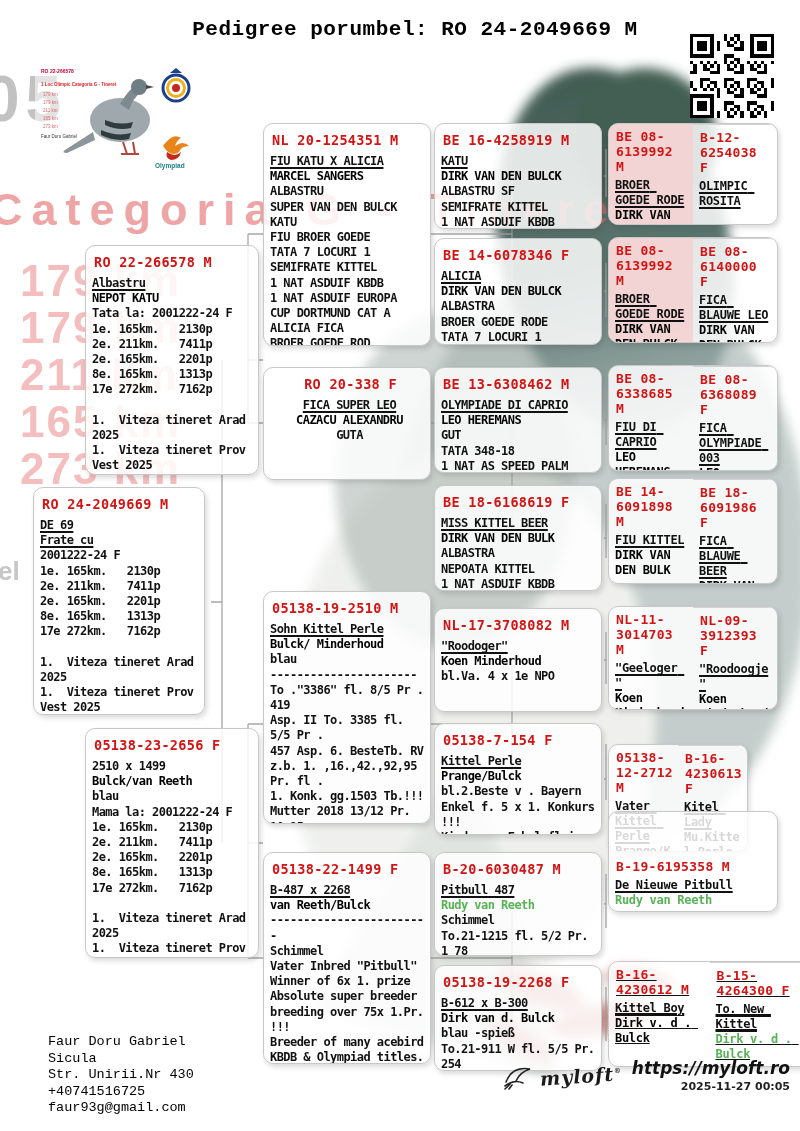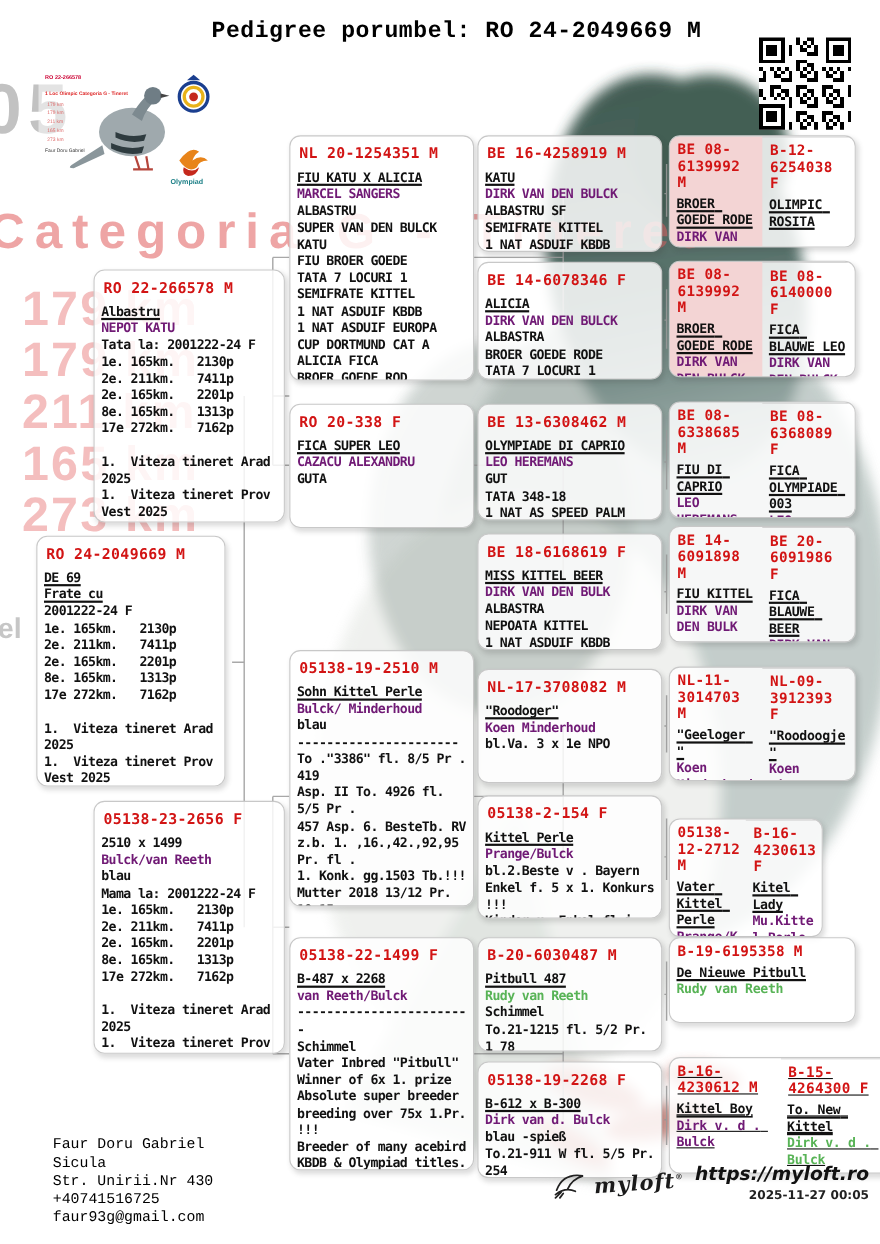--- a/index.html
+++ b/index.html
@@ -26,21 +26,21 @@
   #card .c-oly-label{position:absolute;left:120px;top:104px;font:700 6.5px "Liberation Sans",sans-serif;color:#1b7f86;}
   
   #conns{position:absolute;left:0;top:0;z-index:3;}
   
   .pbox{position:absolute;background:rgba(255,255,255,.84);border:1px solid #c8c8c8;border-radius:10px;
         box-shadow:2px 3px 5px rgba(60,60,60,.18);padding:6px 1px 4px 6px;overflow:hidden;z-index:5;
         box-sizing:border-box;font-weight:700;font-size:12px;letter-spacing:-.55px;color:#111;}
   .ring{color:#d21414;font-size:13.5px;letter-spacing:.3px;margin:2px 0 6px 2px;font-weight:700;}
   .ln{white-space:pre-wrap;line-height:15.2px;min-height:15.2px;word-break:break-word;}
   .ln-name{text-decoration:underline;text-decoration-thickness:1.5px;text-underline-offset:2px;}
-  .ln-green{color:#701a75;}
+  .ln-green{color:#000000;}
   .ln-greenl{color:#58b356;}
   
   .pair{position:absolute;background:rgba(255,255,255,.84);border:1px solid #c8c8c8;border-radius:10px;
         box-shadow:2px 3px 5px rgba(60,60,60,.18);overflow:hidden;z-index:5;box-sizing:border-box;
         font-weight:700;font-size:12px;letter-spacing:-.3px;color:#111;display:flex;}
   .half{padding:4px 4px 3px 6px;flex:1;}
   .half + .half{border-top:1px solid #d2d2d2;}
   .half.hl{background:rgba(243,211,211,.95);}
   .half .ring{font-size:13px;margin:1px 0 4px 1px;}
   .half .ln{line-height:15px;min-height:15px;}
@@ -379,34 +379,34 @@
         <div class="ln ln-plain">KATU</div>
         <div class="ln ln-plain">FIU BROER GOEDE</div>
         <div class="ln ln-plain">TATA 7 LOCURI 1</div>
         <div class="ln ln-plain">SEMIFRATE KITTEL</div>
         <div class="ln ln-plain">1 NAT ASDUIF KBDB</div>
         <div class="ln ln-plain">1 NAT ASDUIF EUROPA</div>
         <div class="ln ln-plain">CUP DORTMUND CAT A</div>
         <div class="ln ln-plain">ALICIA FICA</div>
         <div class="ln ln-plain">BROER GOEDE ROD</div>
       </div>
-      <div class="pbox" style="left: 263px; top: 367px; width: 168px; height: 113px;">
+      <div class="pbox" style="left: 263px; top: 367px; width: 168px; height: 113px; text-align: center;">
         <div class="ring">RO 20-338 F</div>
         <div class="ln ln-name">FICA SUPER LEO</div>
         <div class="ln ln-green">CAZACU ALEXANDRU</div>
         <div class="ln ln-plain">GUTA</div>
       </div>
       <div class="pbox" style="left: 263px; top: 591px; width: 168px; height: 233px;">
         <div class="ring">05138-19-2510 M</div>
         <div class="ln ln-name">Sohn Kittel Perle</div>
         <div class="ln ln-green">Bulck/ Minderhoud</div>
         <div class="ln ln-plain">blau</div>
         <div class="ln ln-plain">----------------------</div>
         <div class="ln ln-plain">To ."3386" fl. 8/5 Pr . 419</div>
-        <div class="ln ln-plain">Asp. II To. 4926 fl. 5/5 Pr .</div>
+        <div class="ln ln-plain">Asp. II To. 3385 fl. 5/5 Pr .</div>
         <div class="ln ln-plain">457 Asp. 6. BesteTb. RV</div>
         <div class="ln ln-plain">z.b. 1. ,16.,42.,92,95 Pr. fl .</div>
         <div class="ln ln-plain">1. Konk. gg.1503 Tb.!!!</div>
         <div class="ln ln-plain">Mutter 2018 13/12 Pr. 10 15</div>
       </div>
       <div class="pbox" style="left: 263px; top: 852px; width: 168px; height: 212px;">
         <div class="ring">05138-22-1499 F</div>
         <div class="ln ln-name">B-487 x 2268</div>
         <div class="ln ln-green">van Reeth/Bulck</div>
         <div class="ln ln-plain">------------------------</div>
@@ -447,24 +447,24 @@
         <div class="ln ln-name">MISS KITTEL BEER</div>
         <div class="ln ln-green">DIRK VAN DEN BULK</div>
         <div class="ln ln-plain">ALBASTRA</div>
         <div class="ln ln-plain">NEPOATA KITTEL</div>
         <div class="ln ln-plain">1 NAT ASDUIF KBDB</div>
       </div>
       <div class="pbox" style="left: 434px; top: 608px; width: 168px; height: 104px;">
         <div class="ring">NL-17-3708082 M</div>
         <div class="ln ln-name">"Roodoger"</div>
         <div class="ln ln-green">Koen Minderhoud</div>
-        <div class="ln ln-plain">bl.Va. 3 x 1e NPO</div>
+        <div class="ln ln-plain">bl.Va. 4 x 1e NPO</div>
       </div>
       <div class="pbox" style="left: 434px; top: 723px; width: 168px; height: 112px;">
-        <div class="ring">05138-2-154 F</div>
+        <div class="ring">05138-7-154 F</div>
         <div class="ln ln-name">Kittel Perle</div>
         <div class="ln ln-green">Prange/Bulck</div>
         <div class="ln ln-plain">bl.2.Beste v . Bayern</div>
         <div class="ln ln-plain">Enkel f. 5 x 1. Konkurs !!!</div>
         <div class="ln ln-plain">Kinder u. Enkel fl.i. 200</div>
       </div>
       <div class="pbox" style="left: 434px; top: 852px; width: 168px; height: 104px;">
         <div class="ring">B-20-6030487 M</div>
         <div class="ln ln-name">Pitbull 487</div>
         <div class="ln ln-greenl">Rudy van Reeth</div>
@@ -515,21 +515,21 @@
           <div class="ln ln-green">LEO HEREMANS</div>
         </div>
       </div>
       <div class="pair" style="left: 608px; top: 478px; width: 170px; height: 106px;">
         <div class="half">
           <div class="ring">BE 14-6091898 M</div>
           <div class="ln ln-name">FIU KITTEL</div>
           <div class="ln ln-green">DIRK VAN DEN BULK</div>
         </div>
         <div class="half">
-          <div class="ring">BE 20-6091986 F</div>
+          <div class="ring">BE 18-6091986 F</div>
           <div class="ln ln-name">FICA BLAUWE BEER</div>
           <div class="ln ln-green">DIRK VAN DEN BULK</div>
         </div>
       </div>
       <div class="pair" style="left: 608px; top: 606px; width: 170px; height: 104px;">
         <div class="half">
           <div class="ring">NL-11-3014703 M</div>
           <div class="ln ln-name">"Geeloger "</div>
           <div class="ln ln-green">Koen Minderhoud</div>
         </div>
@@ -544,21 +544,21 @@
           <div class="ring">05138-12-2712 M</div>
           <div class="ln ln-name">Vater Kittel Perle</div>
           <div class="ln ln-green">Prange/Kusser</div>
         </div>
         <div class="half">
           <div class="ring">B-16-4230613 F</div>
           <div class="ln ln-name">Kitel Lady</div>
           <div class="ln ln-green">Mu.Kittel Perle</div>
         </div>
       </div>
-      <div class="pair" style="left: 608px; top: 852px; width: 170px; height: 78px;">
+      <div class="pair" style="left: 608px; top: 811px; width: 170px; height: 101px; align-items: flex-end;">
         <div class="half">
           <div class="ring">B-19-6195358 M</div>
           <div class="ln ln-name">De Nieuwe Pitbull</div>
           <div class="ln ln-greenl">Rudy van Reeth</div>
         </div>
       </div>
       <div class="pair" style="left: 608px; top: 961px; width: 203px; height: 106px; text-decoration: underline;">
         <div class="half">
           <div class="ring">B-16-4230612 M</div>
           <div class="ln ln-name">Kittel Boy</div>

